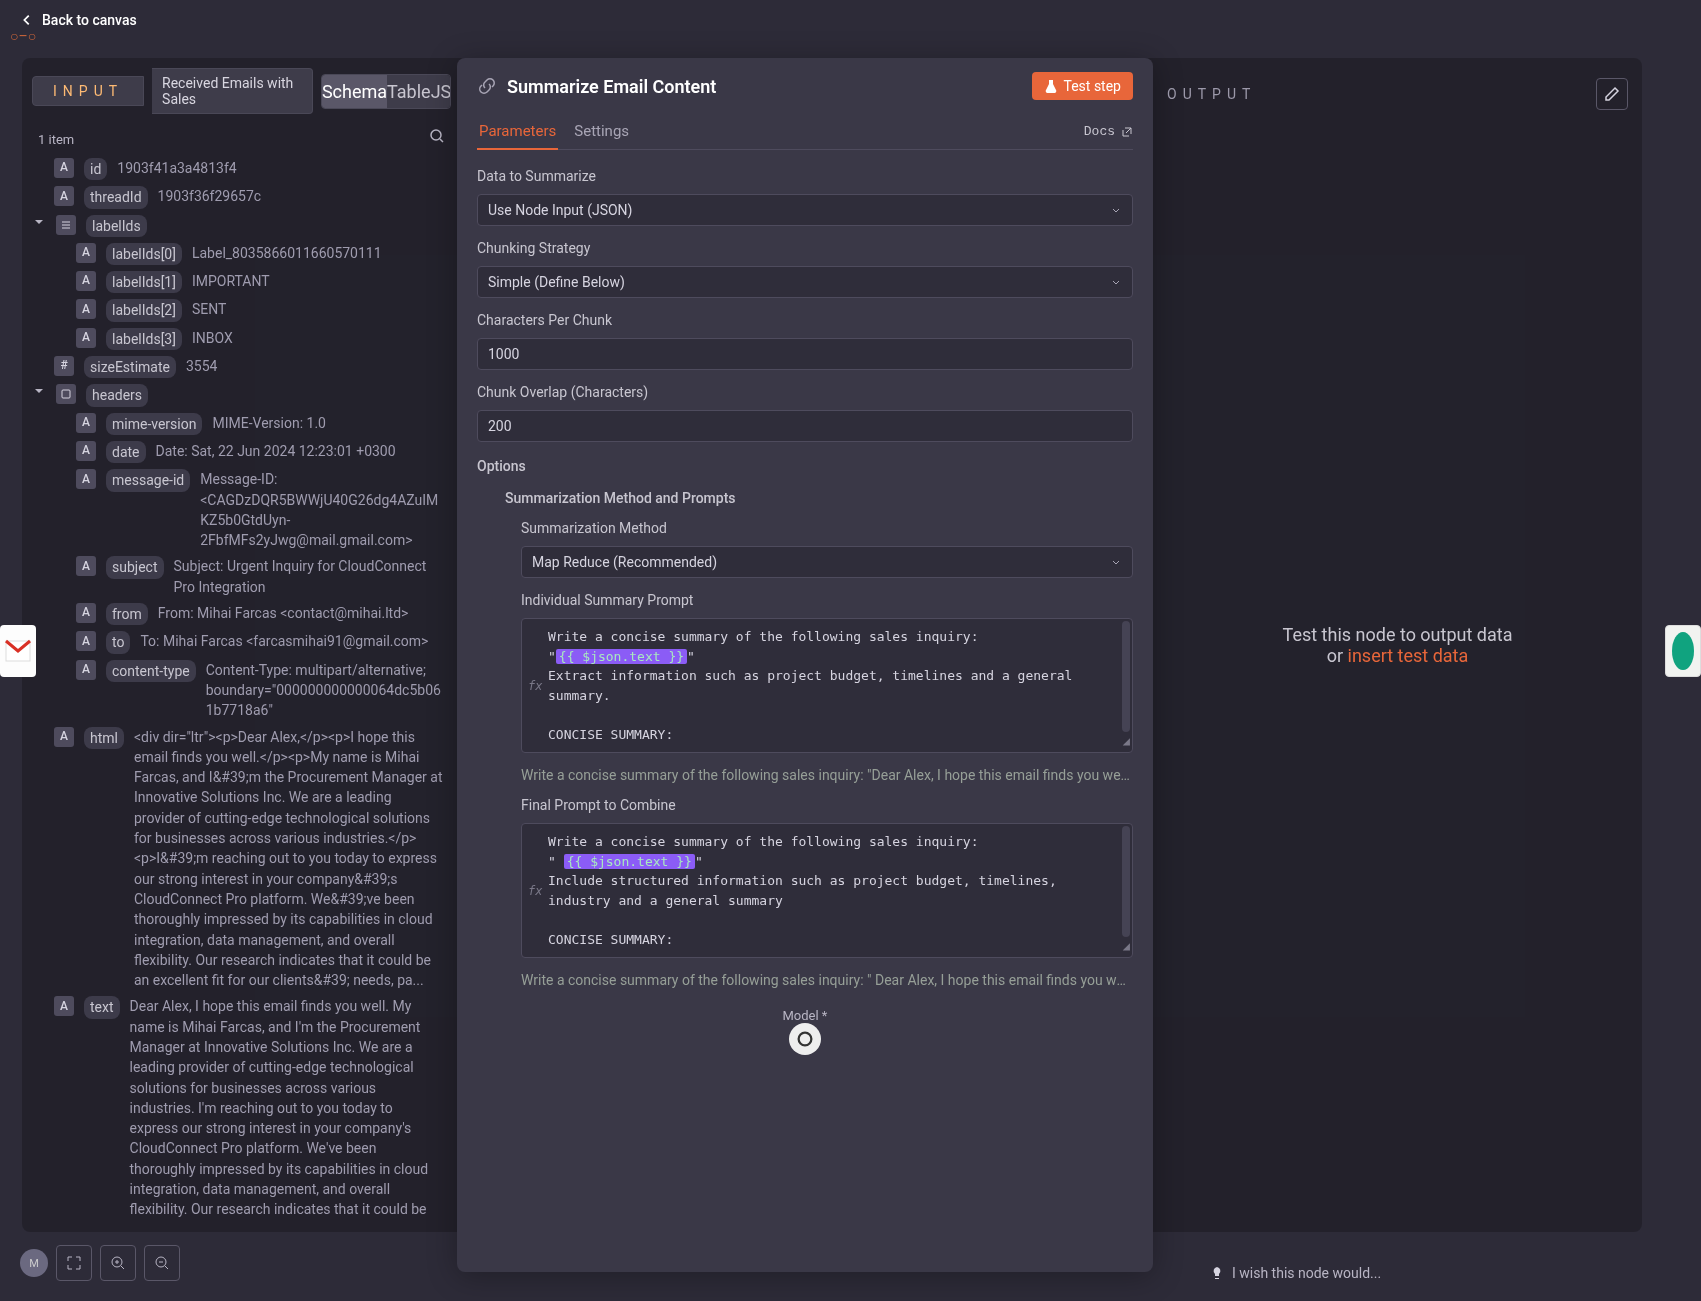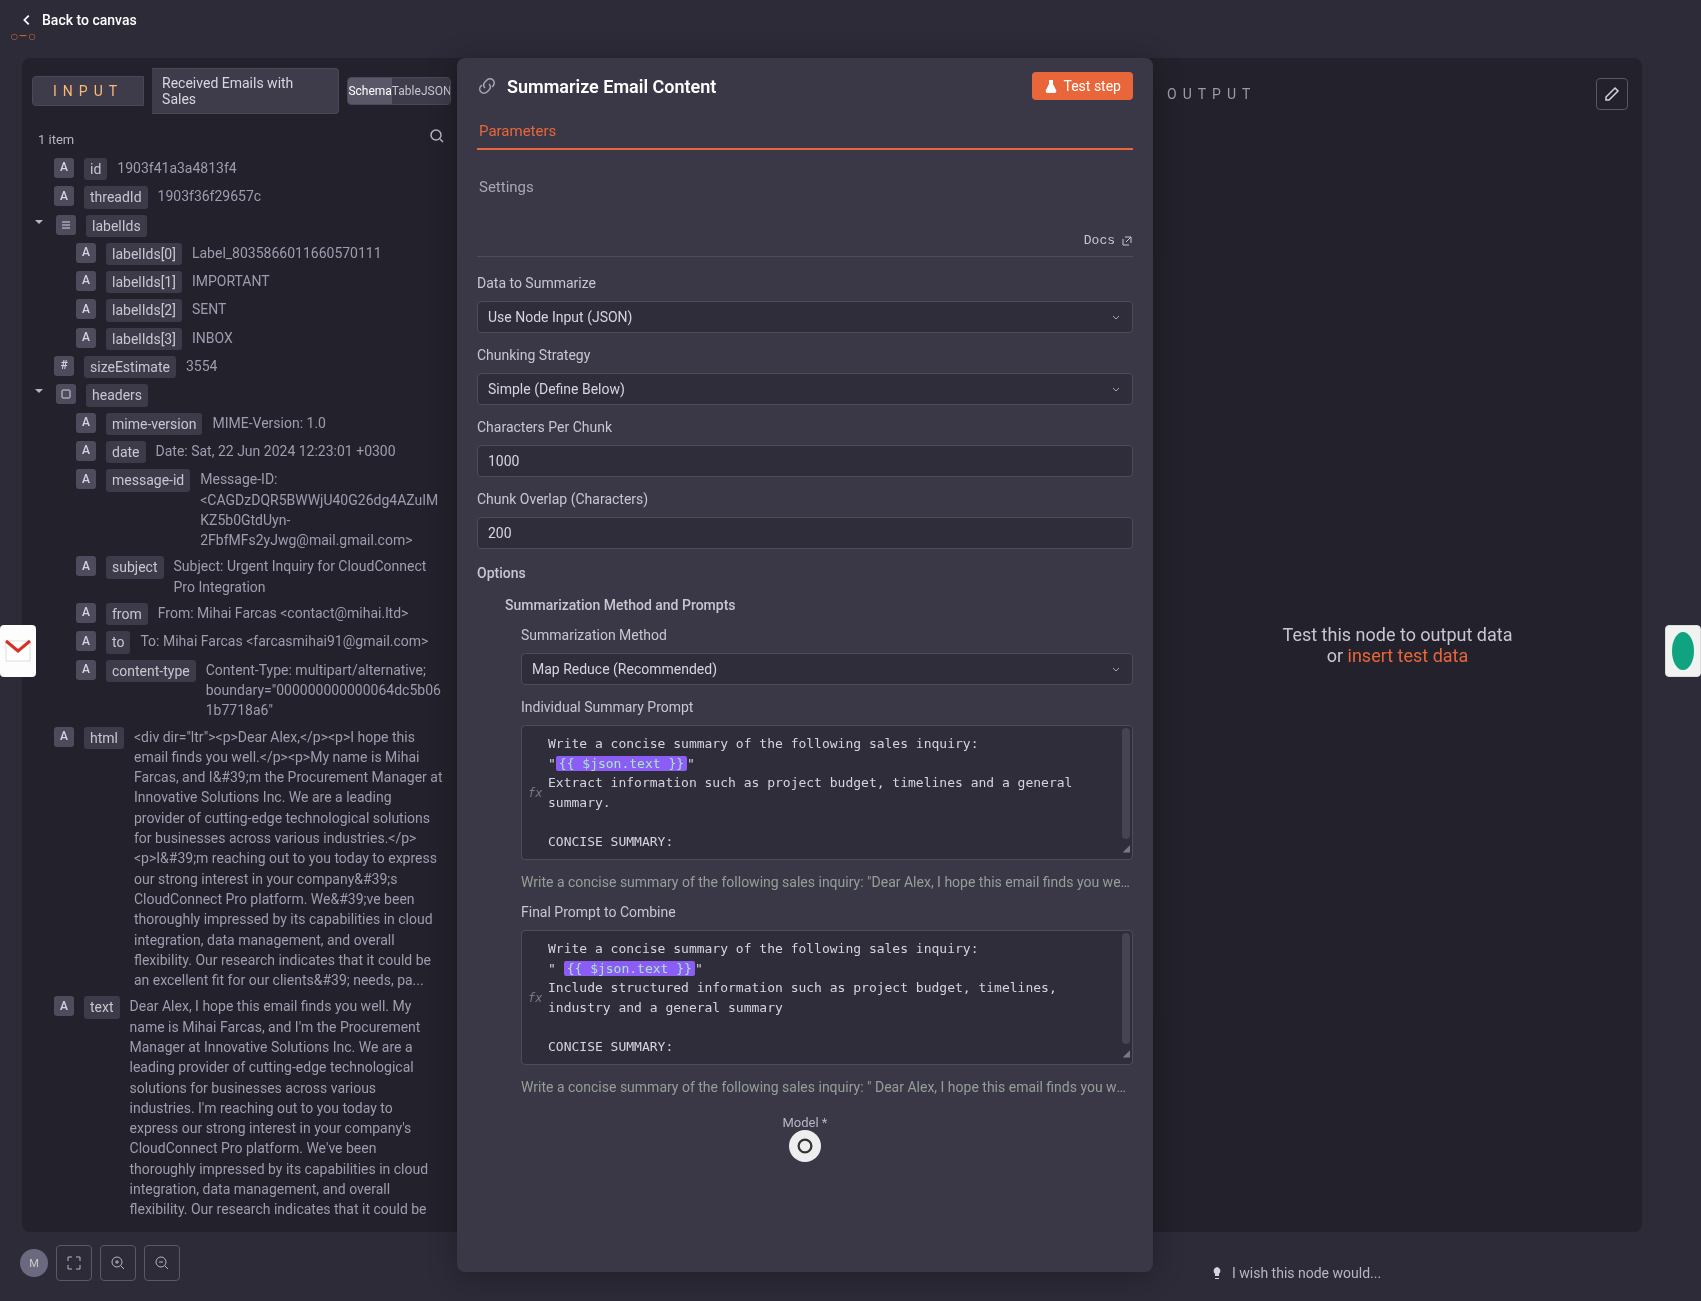--- a/index.html
+++ b/index.html
@@ -86,21 +86,21 @@
 }
 .tabset {
   margin-left: auto;
   display: flex;
   border: 1px solid #4a4857;
   border-radius: 4px;
   overflow: hidden;
 }
 .tabset > div {
   padding: 6px 0;
-  font-size: 12px;
+  font-size: 18px;
   cursor: pointer;
   background: #3e3c4a;
   color: #c8c6d0;
 }
 .tabset > div.active {
   background: #5a5768;
   color: #fff;
 }
 .items-row {
   display: flex;
@@ -135,21 +135,21 @@
   color: #d6d4e0;
   border-radius: 3px;
   font-size: 12px;
   font-weight: 500;
   flex-shrink: 0;
 }
 .keyname {
   color: #c8c6d0;
   padding: 1px 6px;
   background: #3d3b4a;
-  border-radius: 3px;
+  border-radius: 8px;
   flex-shrink: 0;
 }
 .val {
   color: #9f9caf;
   word-break: break-word;
 }
 .ind1 { padding-left: 22px; }
 .ind2 { padding-left: 44px; }
 .chev {
   width: 14px;
@@ -202,24 +202,23 @@
   padding: 6px 12px;
   border-radius: 4px;
   font-size: 14px;
   display: flex;
   align-items: center;
   gap: 6px;
   cursor: pointer;
 }
 .node-tabs {
   display: flex;
-  gap: 21px;
+  gap: 14px;
   margin-top: 14px;
   border-bottom: 1px solid #4e4b5d;
-  flex-direction: column;
 }
 .node-tab {
   padding: 8px 2px;
   font-size: 15px;
   color: #a8a5b5;
   cursor: pointer;
 }
 .node-tab.active {
   color: #e8663a;
   border-bottom: 2px solid #e8663a;

